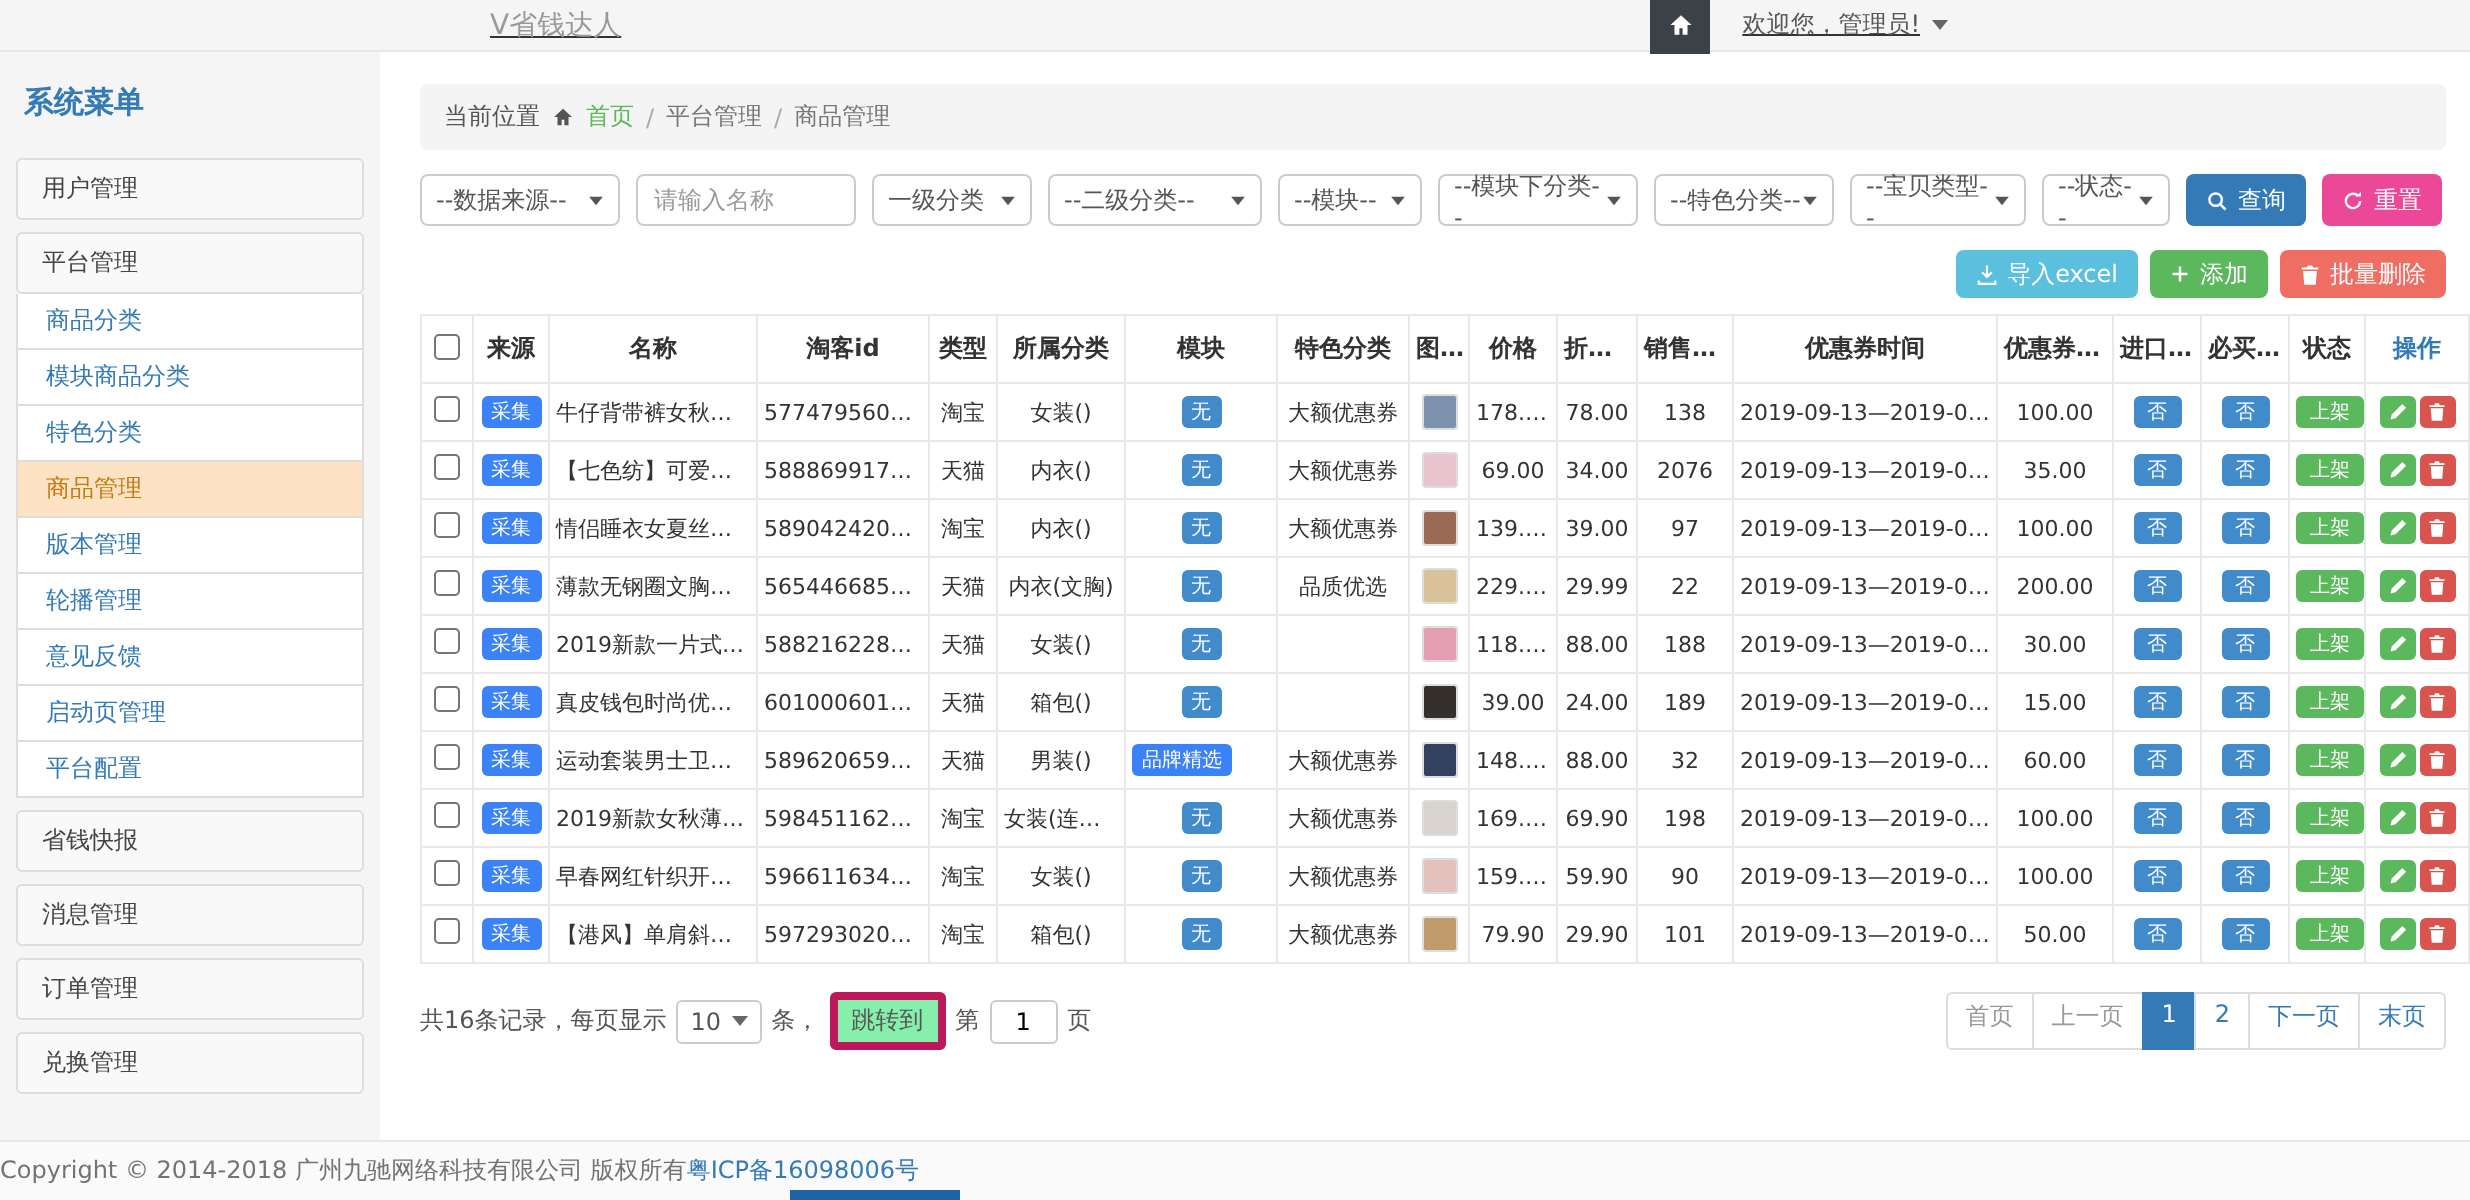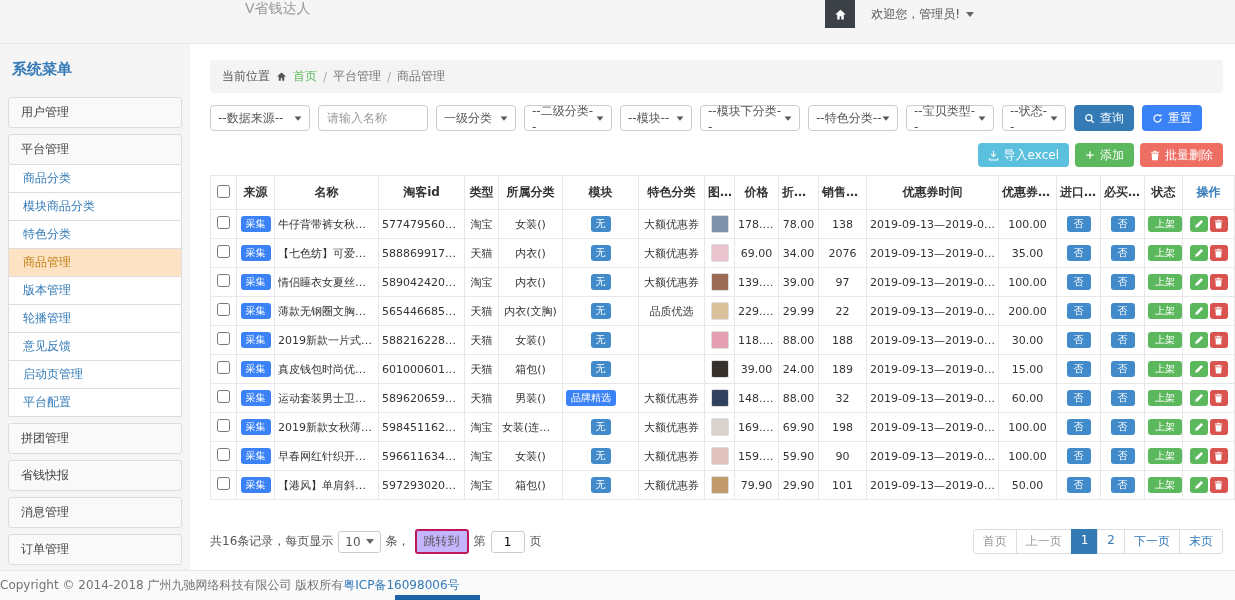--- a/index.html
+++ b/index.html
@@ -3,22 +3,22 @@
 <meta charset="utf-8">
 <style>
   * { box-sizing: border-box; margin: 0; padding: 0; }
   html,body { width:1235px; height:600px; overflow:hidden; }
   body {
     position:relative;
     font-family:"DejaVu Sans","Liberation Sans",sans-serif;
     font-size:12px; color:#333; background:#fff;
   }
   
-  .topbar { height:44px; background:#f5f5f5; border-bottom:1px solid #e7e7e7;
-            display:flex; align-items:flex-start; }
+  .topbar { height:26px; background:#f5f5f5; border-bottom:1px solid #e7e7e7;
+            display:flex; align-items:center;text-decoration:underline; }
   .topbar-title { margin-left:245px; color:#9a9a9a; font-size:14px; }
   .topbar-right { margin-left:auto; margin-right:245px; display:flex; align-items:stretch; height:28px; }
   .home-btn { width:30px; background:#3c4147; color:#fff; display:flex; align-items:center;
               justify-content:center; cursor:pointer; }
   .welcome { display:flex; align-items:center; gap:6px; padding:0 16px; color:#555; cursor:pointer; }
   .tri { width:0; height:0; border-left:4px solid transparent; border-right:4px solid transparent;
          border-top:5px solid #666; display:inline-block; }
   
   .wrap { display:flex; height:572px; overflow:hidden; }
   
@@ -44,21 +44,21 @@
          display:flex; align-items:center; justify-content:space-between;
          padding:0 7px; color:#555; cursor:pointer; flex:none; }
   .sel .tri { border-top-color:#555; transform:scale(.85); }
   .txt { height:26px; border:1px solid #ccc; border-radius:4px; padding:0 8px;
          font-size:12px; color:#333; font-family:inherit; }
   .txt::placeholder { color:#9a9a9a; }
   .btn { display:inline-flex; align-items:center; gap:5px; height:26px; padding:0 10px;
          border:none; border-radius:4px; color:#fff; font-size:12px; cursor:pointer;
          font-family:inherit; flex:none; }
   .btn-query { background:#337ab7; }
-  .btn-reset { background:#3b82f6;font-family:Liberation Serif, serif; }
+  .btn-reset { background:#ec4899;font-family:Liberation Serif, serif; }
   
   .actionbar { margin-top:12px; display:flex; justify-content:flex-end; gap:6px; }
   .actionbar .btn { height:24px; }
   .btn-import { background:#5bc0de; }
   .btn-add { background:#5cb85c; }
   .btn-del { background:#ee6e64; }
   
   table.grid { margin-top:8px; width:100%; border-collapse:collapse; table-layout:fixed; }
   .grid th, .grid td { border:1px solid #e8e8e8; text-align:center; padding:5px 3px;
                        font-size:11px; overflow:hidden; white-space:nowrap; text-overflow:ellipsis; }
@@ -70,25 +70,25 @@
   .badge-blue { background:#428bca; }
   .modtxt { margin-left:2px; color:#555; font-size:10px; }
   .thumb { display:inline-block; width:18px; height:18px; border-radius:2px;
            border:1px solid #ddd; vertical-align:middle; }
   .btn-mini { display:inline-block; padding:1px 7px; border-radius:3px; color:#fff;
               font-size:10px; cursor:pointer; }
   .bg-blue { background:#428bca; } .bg-green { background:#5cb85c; } .bg-red { background:#d9534f; }
   .op { display:inline-flex; width:18px; height:16px; align-items:center; justify-content:center;
         border-radius:3px; margin:0 1px; cursor:pointer; }
   
-  .pagebar { display:flex; justify-content:space-between; margin-top:29px; }
+  .pagebar { display:flex; justify-content:space-between; margin-top:14px; }
   .pageinfo { display:flex; align-items:center; gap:5px; color:#555; }
   .mini-sel { height:22px; border:1px solid #ccc; border-radius:3px; background:#fff;
               display:inline-flex; align-items:center; gap:5px; padding:0 6px; cursor:pointer; }
-  .jump-btn { border:2px solid #be185d; background:#c4b5fd; padding:2px 7px; border-radius:3px;
+  .jump-btn { border:4px solid #be185d; background:#86efac; padding:2px 7px; border-radius:3px;
               color:#555; cursor:pointer; }
   .jump-input { width:34px; height:22px; border:1px solid #ccc; border-radius:3px;
                 text-align:center; font-size:12px; font-family:inherit; }
   .pager { display:flex; }
   .page-btn { border:1px solid #ddd; padding:3px 9px; margin-left:-1px; color:#337ab7;
               background:#fff; cursor:pointer; }
   .page-btn:first-child { border-radius:3px 0 0 3px; }
   .page-btn:last-child { border-radius:0 3px 3px 0; }
   .page-btn.disabled { color:#999; }
   .page-btn.active { background:#337ab7; border-color:#337ab7; color:#fff; }
@@ -127,21 +127,20 @@
         <div class="mi top">平台管理</div>
         <div class="mi sub">商品分类</div>
         <div class="mi sub">模块商品分类</div>
         <div class="mi sub">特色分类</div>
         <div class="mi sub active">商品管理</div>
         <div class="mi sub">版本管理</div>
         <div class="mi sub">轮播管理</div>
         <div class="mi sub">意见反馈</div>
         <div class="mi sub">启动页管理</div>
         <div class="mi sub">平台配置</div>
-        <div class="mi top">拼团管理</div>
         <div class="mi top">省钱快报</div>
         <div class="mi top">消息管理</div>
         <div class="mi top">订单管理</div>
         <div class="mi top">兑换管理</div>
       </div>
   </aside>
 
   <main class="main">
 
     <div class="breadcrumb">
@@ -159,21 +158,21 @@
     <div class="filterbar">
       <div class="sel" style="width:100px">
           <span>--数据来源--</span>
           <i class="tri"></i>
         </div>
       <input class="txt" style="width: 110px;" placeholder="请输入名称">
       <div class="sel" style="width:80px">
           <span>一级分类</span>
           <i class="tri"></i>
         </div>
-      <div class="sel" style="width:88px">
+      <div class="sel" style="width:107px">
           <span>--二级分类--</span>
           <i class="tri"></i>
         </div>
       <div class="sel" style="width:72px">
           <span>--模块--</span>
           <i class="tri"></i>
         </div>
       <div class="sel" style="width:100px">
           <span>--模块下分类--</span>
           <i class="tri"></i>

